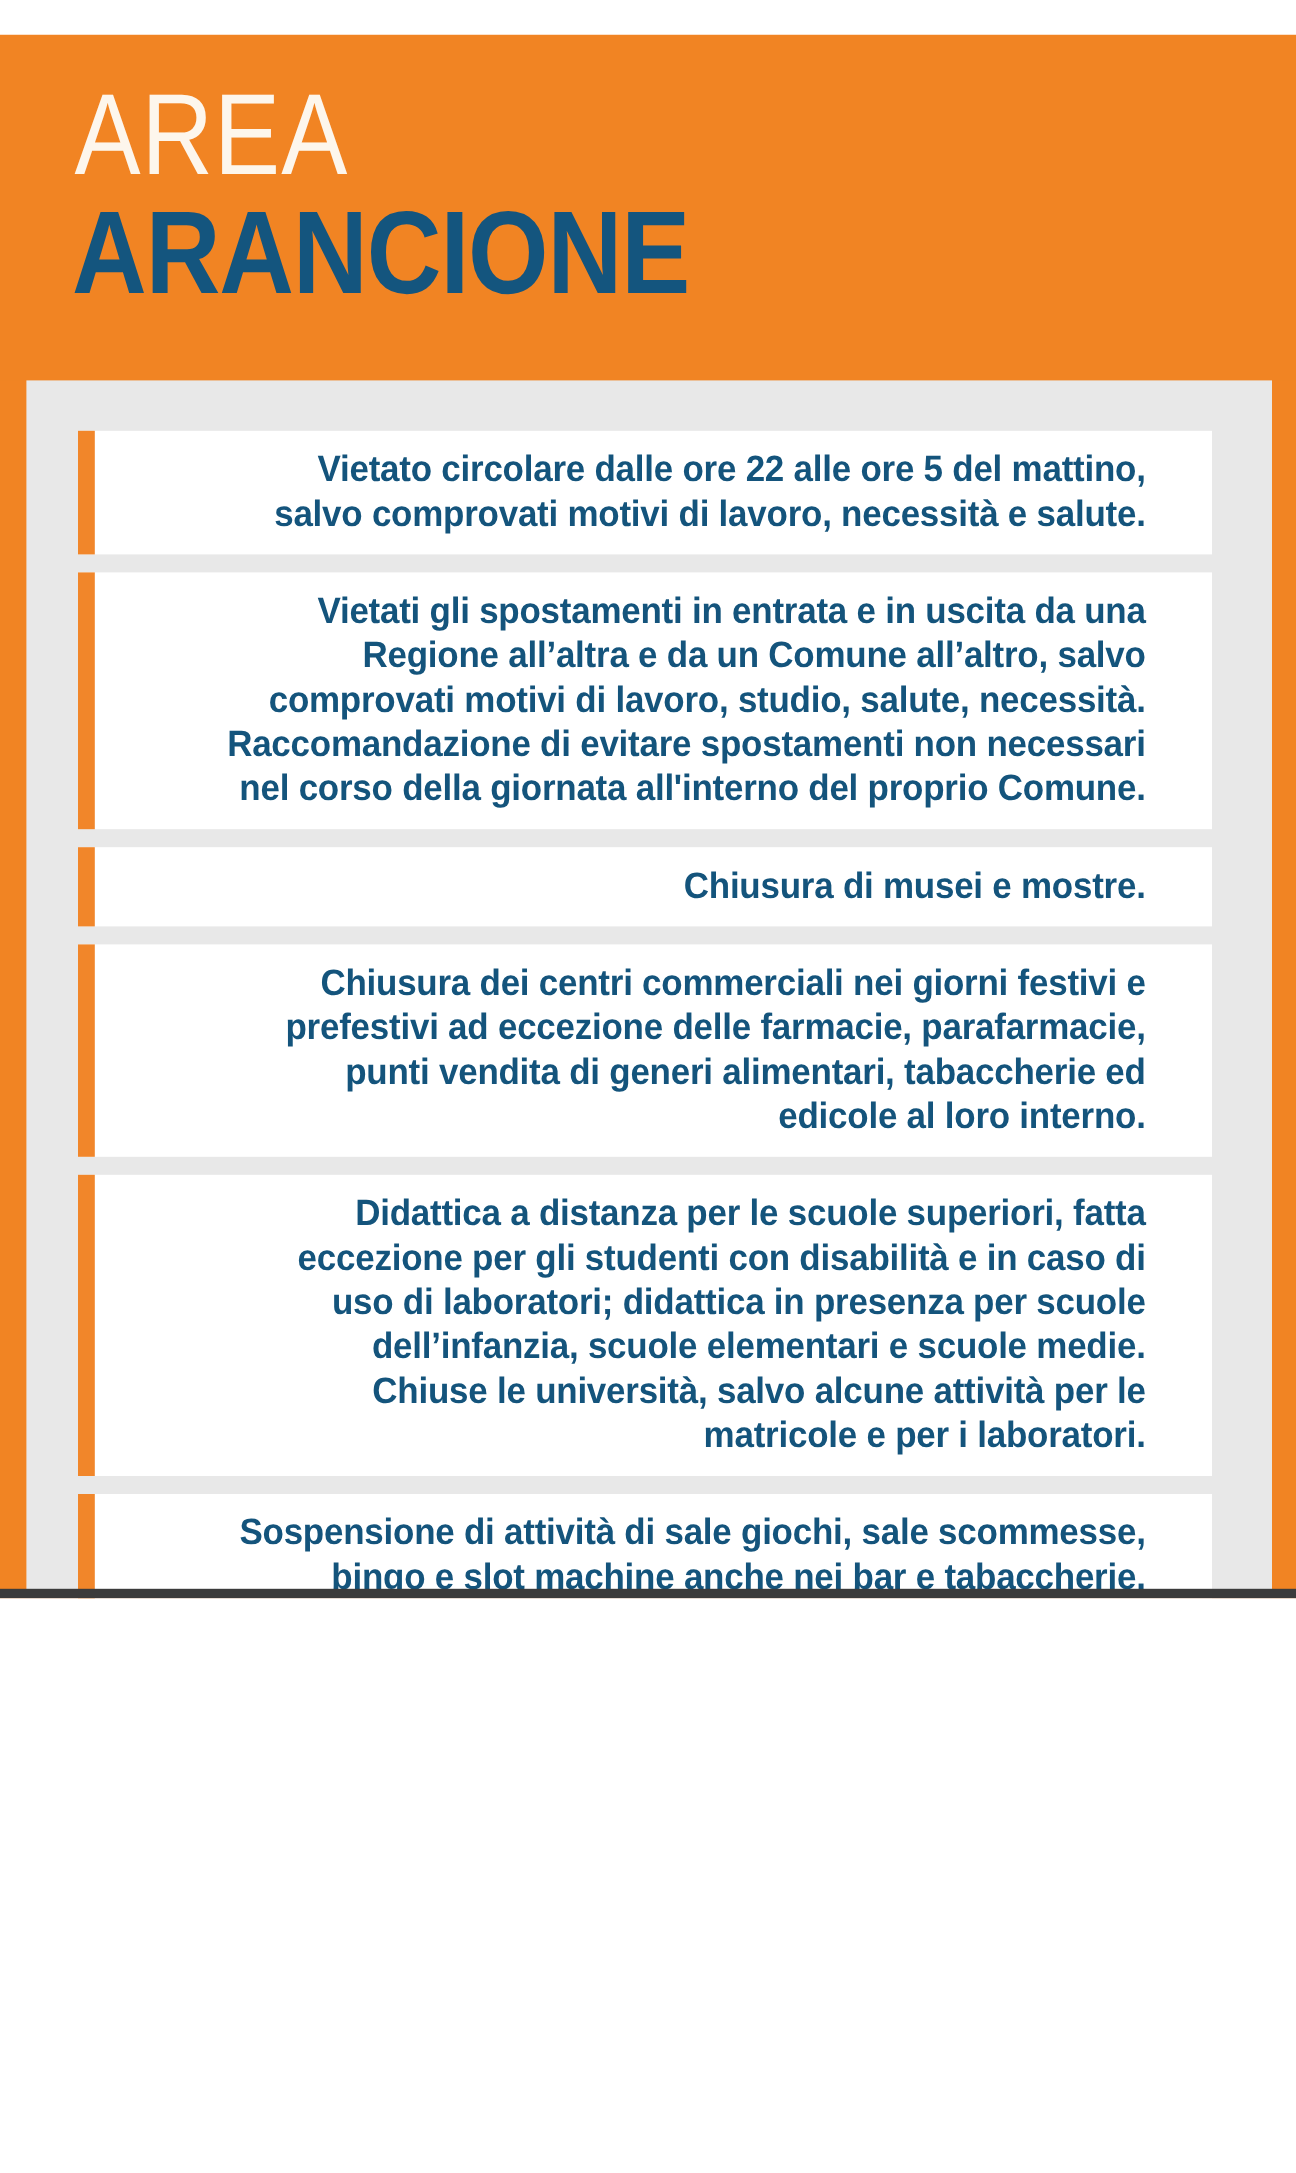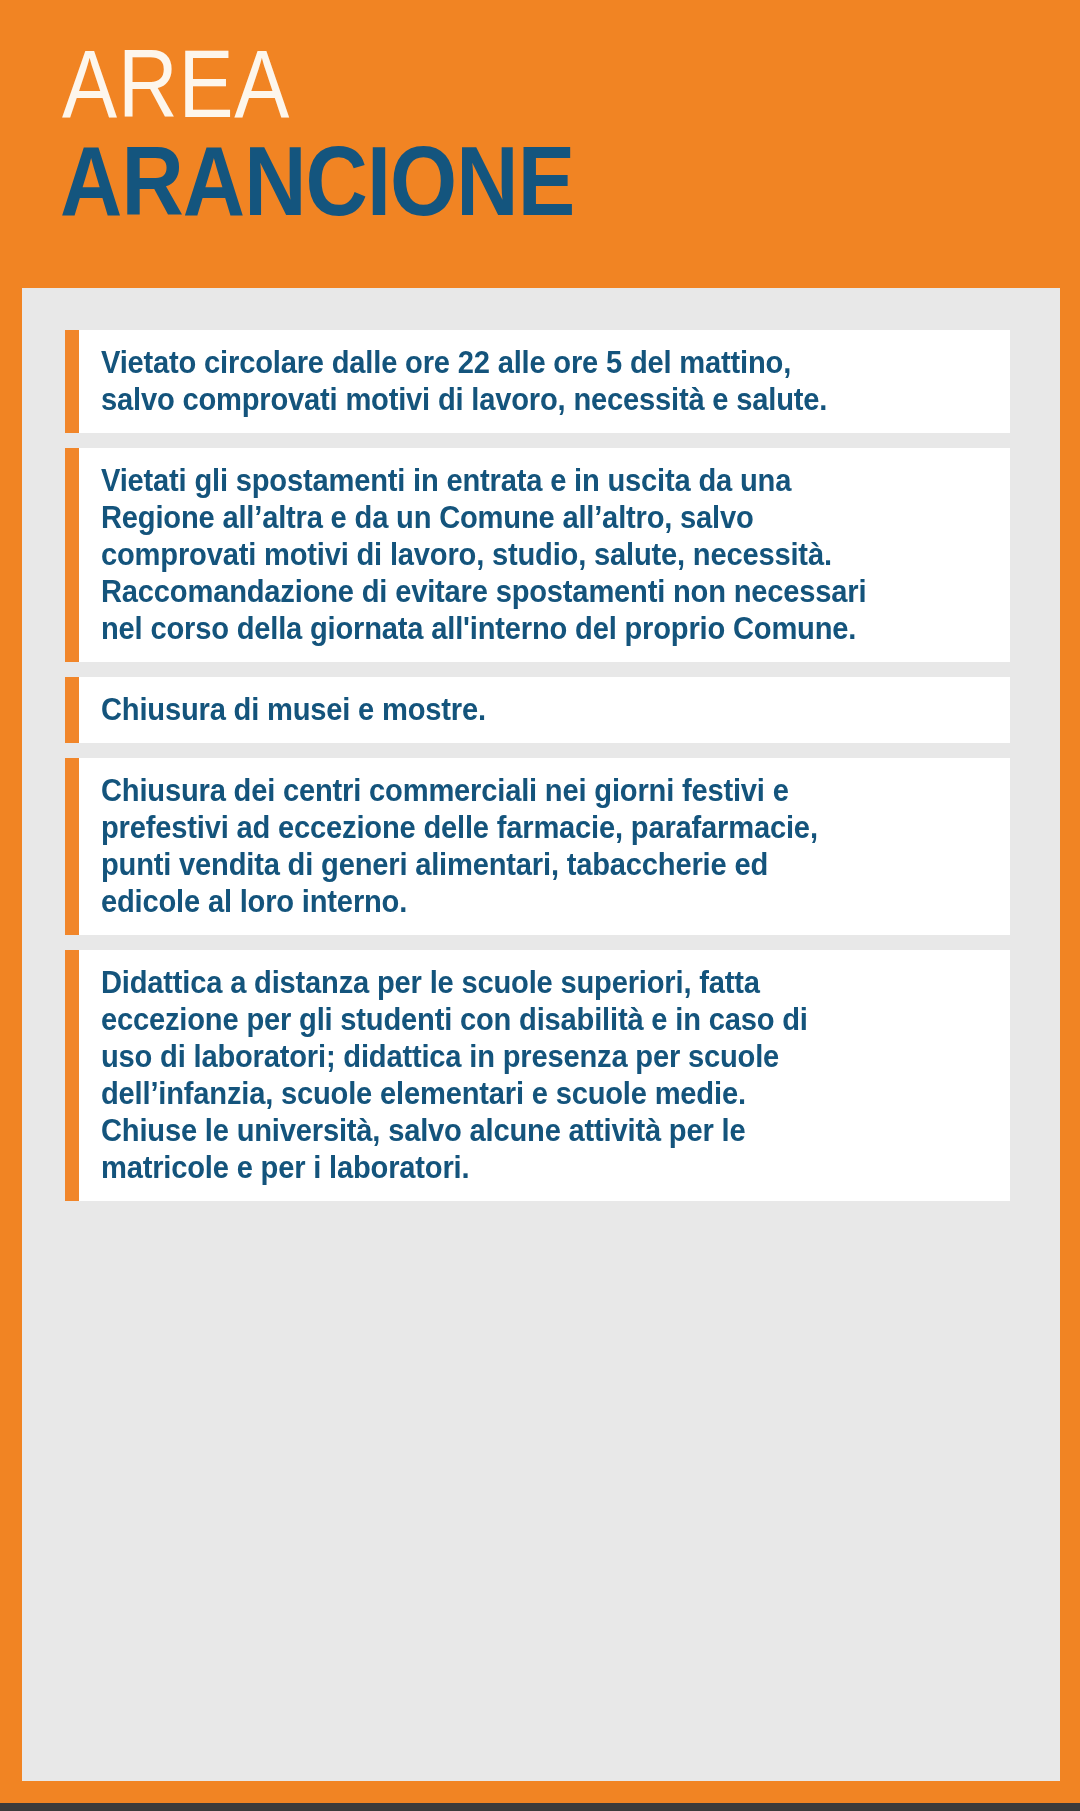--- a/index.html
+++ b/index.html
@@ -3,24 +3,25 @@
 <meta charset="utf-8">
 <style>
   html, body {
     margin: 0;
     padding: 0;
     background: #ffffff;
   }
   #page {
     position: relative;
     width: 1080px;
-    height: 1811px;
+    height: 1303px;
     background: #F18423;
     overflow: hidden;
     font-family: "Liberation Sans", sans-serif;
+    margin-top: 29px;
   }
 
   
   #header {
     position: absolute;
     left: 0;
     top: 0;
     width: 1080px;
     height: 288px;
     background: #F18423;
@@ -69,20 +70,21 @@
     gap: 15px;
   }
 
   
   .rule-card {
     position: relative;
     background: #FFFFFF;
     display: flex;
     align-items: stretch;
     min-height: 40px;
+    text-align: right;
   }
   .rule-bar {
     flex: 0 0 14px;
     width: 14px;
     background: #F1862A;
   }
   .rule-text {
     flex: 1 1 auto;
     padding: 14px 14px 15px 23px;
     color: #14547C;
@@ -151,20 +153,25 @@
         <div class="rule-bar"></div>
         <div class="rule-text">Didattica a distanza per le scuole superiori, fatta
 eccezione per gli studenti con disabilità e in caso di
 uso di laboratori; didattica in presenza per scuole
 dell’infanzia, scuole elementari e scuole medie.
 Chiuse le università, salvo alcune attività per le
 matricole e per i laboratori.</div>
       </div>
 
 
+      <div class="rule-card">
+        <div class="rule-bar"></div>
+        <div class="rule-text">Sospensione di attività di sale giochi, sale scommesse,
+bingo e slot machine anche nei bar e tabaccherie.</div>
+      </div>
 
 
     </div>
   </div>
 
   <div id="bottom-strip"></div>
 
 </div>
 
 </body></html>

